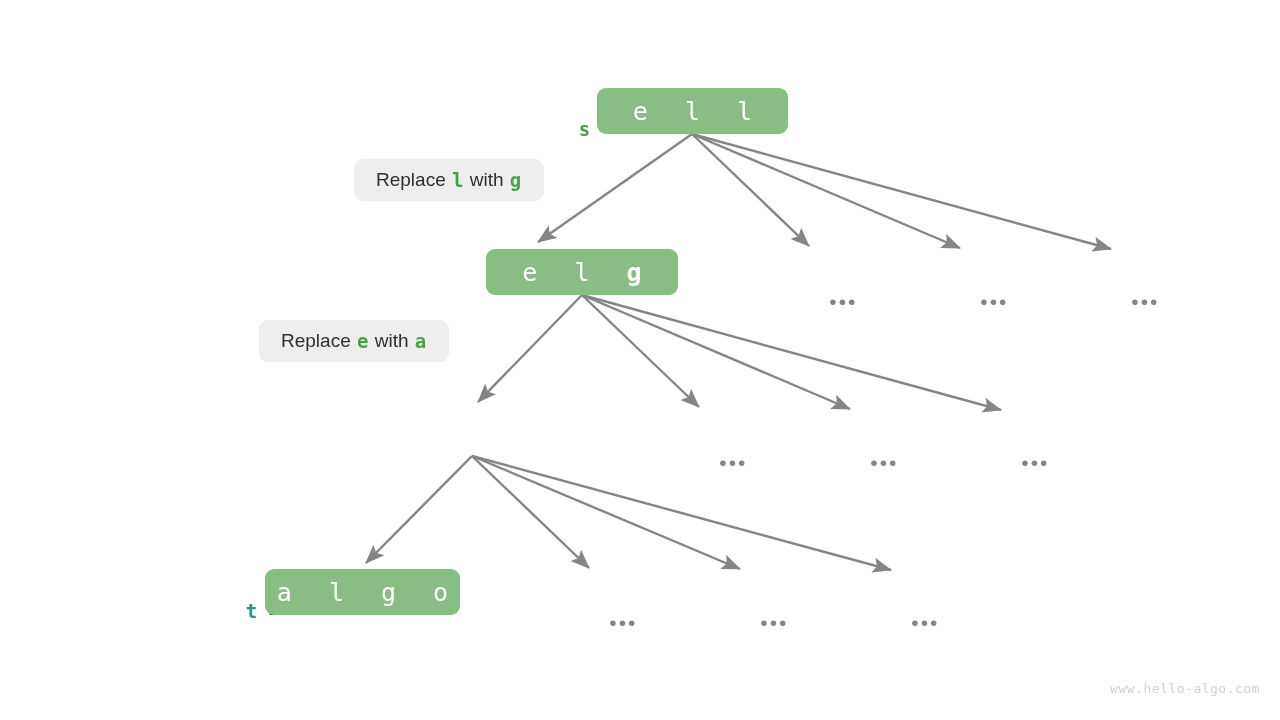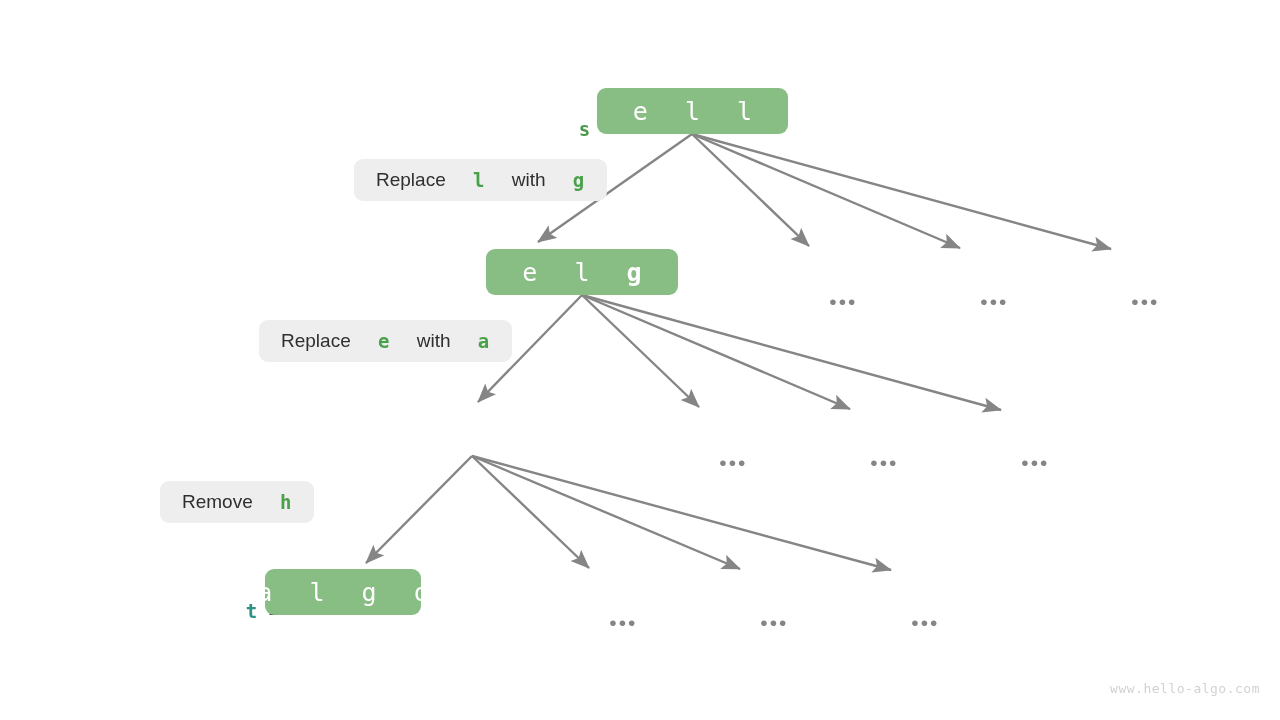--- a/index.html
+++ b/index.html
@@ -68,21 +68,20 @@
     background: #eeeeee;
     border-radius: 9px;
     display: flex;
     align-items: center;
     box-sizing: border-box;
     padding: 12px 22px;
     height: 42px;
     font-size: 19px;
     color: #2f2f2f;
     white-space: pre;
-    gap: 21px;
   }
   .chip .hl {
     font-family: "DejaVu Sans Mono", "Liberation Mono", monospace;
     font-weight: 700;
     color: #49a14a;
     padding: 0 1px;
   }
 
   
   .dots {
@@ -175,29 +174,26 @@
   <div class="dots" style="left:688px; top:431px;">
     <span>•••</span>
   </div>
   <div class="dots" style="left:839px; top:431px;">
     <span>•••</span>
   </div>
   <div class="dots" style="left:990px; top:431px;">
     <span>•••</span>
   </div>
 
-  <div class="chip" style="left:160px; top:481px;">
-    <span>Remove </span><span class="hl">h</span>
-  </div>
 
   <div class="varlabel" style="left:200px; top:583px;">
     <span style="color:#2f9287;">t</span><span class="eq"> = </span>
   </div>
 
-  <div class="node" style="left:265px; top:569px; width:156px; height:46px;">
+  <div class="node" style="left:265px; top:569px; width:195px; height:46px;">
     <span class="chars">a l g o</span>
   </div>
 
   <div class="dots" style="left:578px; top:591px;">
     <span>•••</span>
   </div>
   <div class="dots" style="left:729px; top:591px;">
     <span>•••</span>
   </div>
   <div class="dots" style="left:880px; top:591px;">

